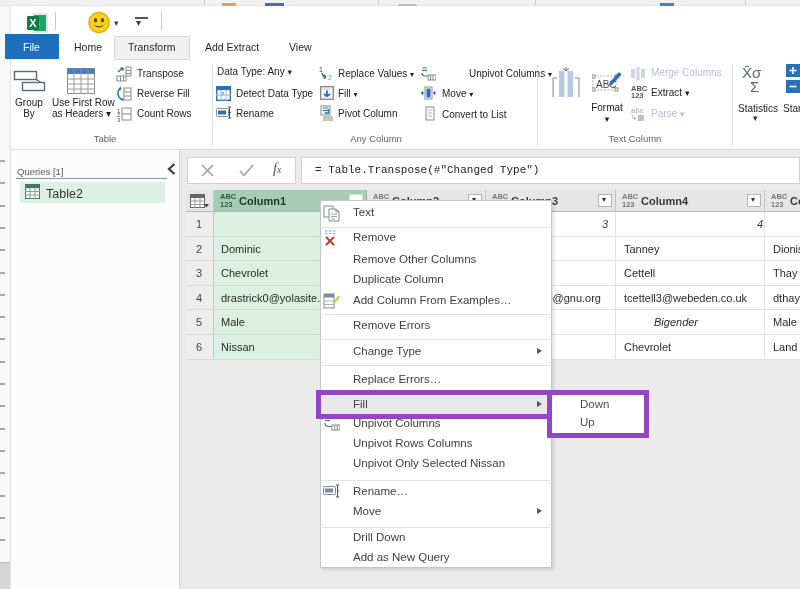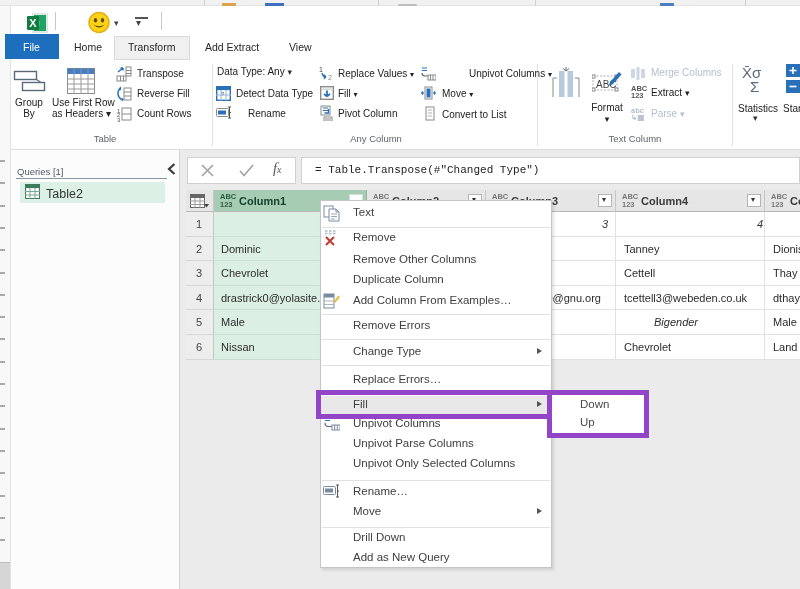--- a/index.html
+++ b/index.html
@@ -131,21 +131,21 @@
           <rect x="0.7" y="0.7" width="13.6" height="3.4" fill="#2a70b8"></rect>
           <path d="M0 9 H15 M5 4 V15 M10 4 V15" stroke="#9ab4d4"></path>
           <text x="5" y="9.5" font-size="6" fill="#2a70b8" font-family="Liberation Sans">?</text>
         </svg></div>
       <div class="tx" style="left:236px;top:88px;font-size:10px;color:#222;">Detect Data Type</div>
       <div class="abs" style="left:216px;top:105px;"><svg width="16" height="13" viewBox="0 0 16 13">
           <rect x="0.5" y="2.5" width="12" height="8" rx="1" fill="#fff" stroke="#8a8a8a"></rect>
           <rect x="2" y="4.5" width="8" height="4" fill="#2a70b8"></rect>
           <path d="M13.5 1 V12 M12 1 H15 M12 12 H15 M13.5 6.5 H15" stroke="#555" stroke-width="1"></path>
         </svg></div>
-      <div class="tx" style="left:236px;top:108px;font-size:10px;color:#222;margin-left:12px;">Rename</div>
+      <div class="tx" style="left:236px;top:108px;font-size:10px;color:#222;">Rename</div>
       <div class="abs" style="left:319px;top:66px;"><svg width="15" height="15" viewBox="0 0 15 15">
           <text x="0" y="6" font-size="7" fill="#444" font-family="Liberation Sans">1</text>
           <text x="9" y="14" font-size="7" fill="#888" font-family="Liberation Sans">2</text>
           <path d="M3 7 Q4 11 7 11 M7 11 L4.8 8.8 M7 11 L4.8 12.8" stroke="#2a70b8" stroke-width="1.4" fill="none"></path>
         </svg></div>
       <div class="tx" style="left:338px;top:68px;font-size:10px;color:#222;">Replace Values <span style="font-size:8px;">▾</span></div>
       <div class="abs" style="left:320px;top:86px;"><svg width="14" height="14" viewBox="0 0 14 14">
           <rect x="0.7" y="0.7" width="12.6" height="12.6" fill="#fff" stroke="#8a8a8a" stroke-width="1.4"></rect>
           <rect x="2.2" y="2.2" width="9.6" height="2" fill="#dcdcdc"></rect>
           <path d="M7 4.5 V10.5 M7 10.5 L4 7.8 M7 10.5 L10 7.8" stroke="#2a70b8" stroke-width="1.8" fill="none"></path>
@@ -381,22 +381,22 @@
       <div class="abs" style="left:321px;top:396px;width:230px;height:19px;background:#e8e8e8;"></div>
       <div class="tx" style="left:353px;top:398px;font-size:11.5px;color:#404040;">Fill</div>
       <div class="abs" style="left:537px;top:401px;width:0;height:0;border-left:5px solid #555;border-top:3.5px solid transparent;border-bottom:3.5px solid transparent;"></div>
       <div class="abs" style="left:323px;top:416px;"><svg width="17" height="15" viewBox="0 0 17 15">
           <path d="M2 2 H7 M2 4.5 H7" stroke="#2a70b8"></path>
           <path d="M2 7 Q2 10.5 5.5 10.5 L9 10.5" stroke="#5a6a7d" stroke-width="1.2" fill="none"></path>
           <rect x="9" y="9" width="8" height="5" fill="#fff" stroke="#7a8aa0"></rect>
           <path d="M11.7 9 V14 M14.3 9 V14" stroke="#7a8aa0"></path>
         </svg></div>
       <div class="tx" style="left:353px;top:417px;font-size:11.5px;color:#404040;">Unpivot Columns</div>
-      <div class="tx" style="left:353px;top:437px;font-size:11.5px;color:#404040;">Unpivot Parse Columns</div>
-      <div class="tx" style="left:353px;top:456.5px;font-size:11.5px;color:#404040;">Unpivot Only Selected Columns</div>
+      <div class="tx" style="left:353px;top:437px;font-size:11.5px;color:#404040;">Unpivot Rows Columns</div>
+      <div class="tx" style="left:353px;top:456.5px;font-size:11.5px;color:#404040;">Unpivot Only Selected Nissan</div>
       <div class="abs" style="left:322px;top:480px;width:228px;height:1px;background:#e0e0e0;"></div>
       <div class="abs" style="left:323px;top:483.5px;"><svg width="17" height="14" viewBox="0 0 17 14">
           <rect x="0.5" y="2.5" width="12" height="8" rx="1" fill="#fff" stroke="#7a8aa0"></rect>
           <rect x="2" y="4.5" width="8" height="4" fill="#7a8aa0"></rect>
           <path d="M14.5 1 V13 M13 1 H16 M13 13 H16 M14.5 7 H16" stroke="#555"></path>
         </svg></div>
       <div class="tx" style="left:353px;top:484.5px;font-size:11.5px;color:#404040;">Rename…</div>
       <div class="tx" style="left:353px;top:504.5px;font-size:11.5px;color:#404040;">Move</div>
       <div class="abs" style="left:537px;top:507.5px;width:0;height:0;border-left:5px solid #555;border-top:3.5px solid transparent;border-bottom:3.5px solid transparent;"></div>
       <div class="abs" style="left:322px;top:527px;width:228px;height:1px;background:#e0e0e0;"></div>

